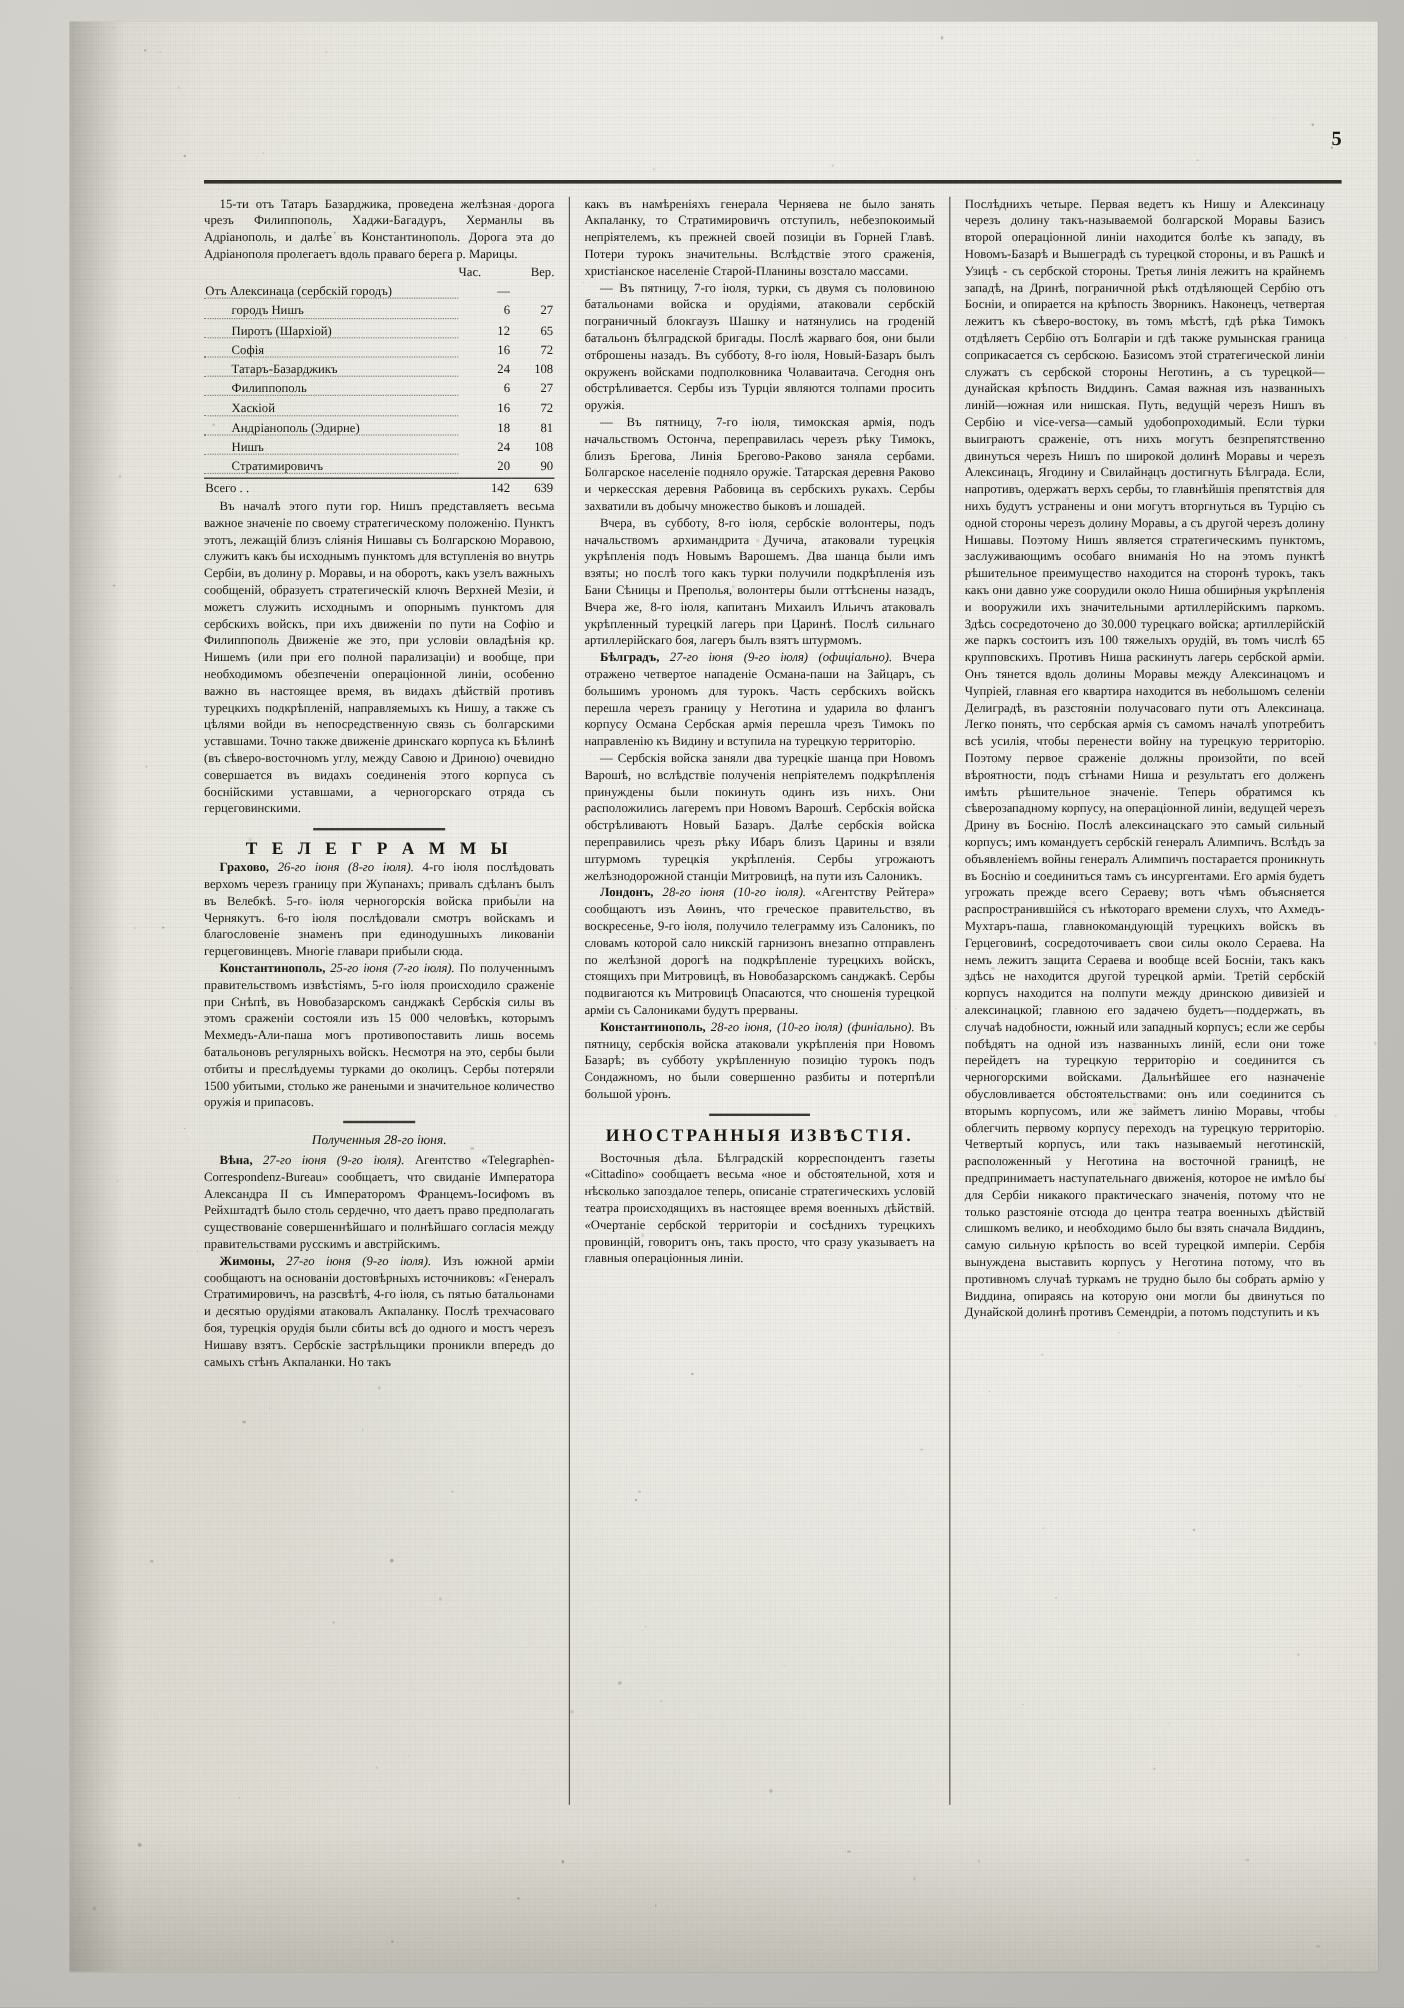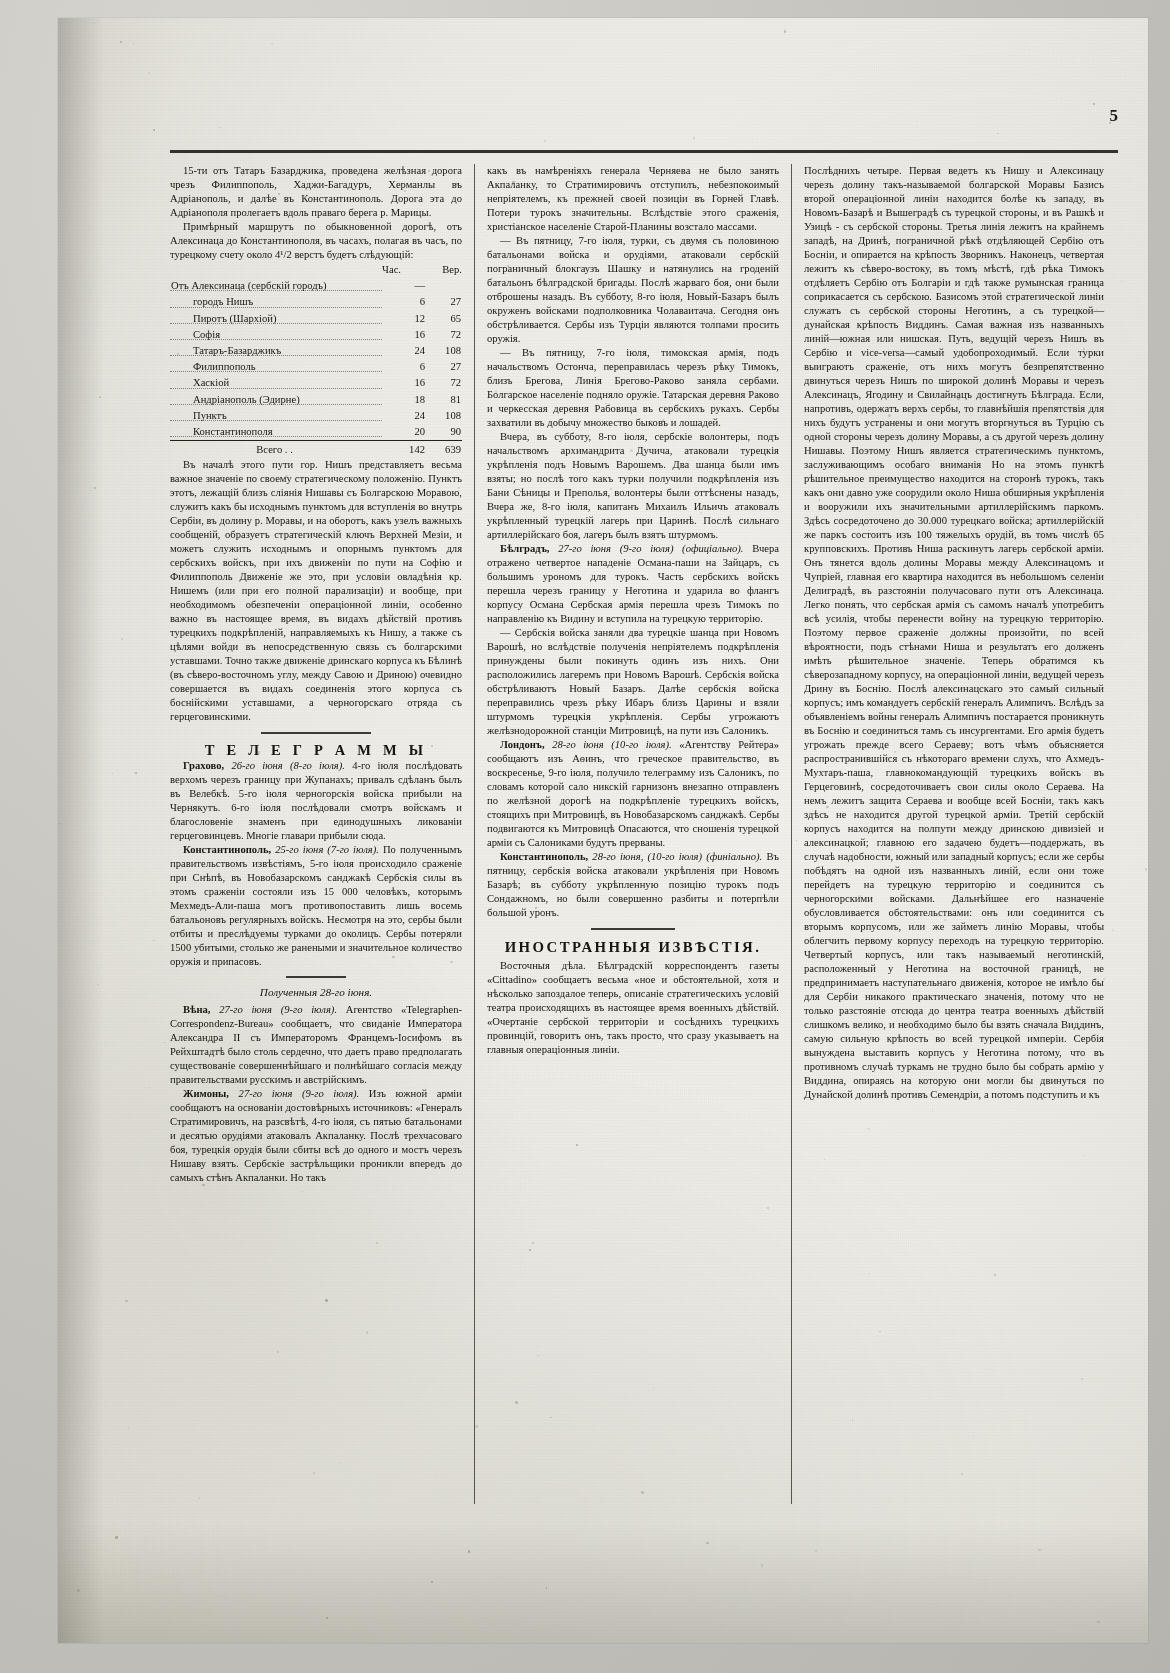--- a/index.html
+++ b/index.html
@@ -166,21 +166,21 @@
   }
   table.route td.place.ind span.nm{padding-left:22px;}
   table.route td.n{
     text-align:right;width:30px;white-space:nowrap;
     font-variant-numeric:lining-nums;
   }
   table.route td.n2{
     text-align:right;width:34px;white-space:nowrap;
   }
   tr.total td{padding-top:2px;}
-  tr.total td.tl{text-align:center;padding-right:4px;}
+  tr.total td.tl{text-align:left;padding-right:4px;}
   .totrule{
     border-top:1px solid #232016;
   }
   .speck{position:absolute;background:#5d5a4e;opacity:.32;border-radius:50%;}
 </style>
 </head>
 <body>
 
 <div id="page">
   <div id="board"></div>
@@ -193,21 +193,20 @@
     <div id="print">
 
       <div id="folio">5</div>
       <div id="rule-top"></div>
 
       <div id="cols">
 
         <div class="col left">
 
           <p>15-ти отъ Татаръ Базарджика, проведена желѣзная дорога чрезъ Филиппополь, Хаджи-Багадуръ, Херманлы въ Адріанополь, и далѣе въ Константинополь. Дорога эта до Адріанополя пролегаетъ вдоль праваго берега р. Марицы.</p>
-          <p>Примѣрный маршрутъ по обыкновенной дорогѣ, отъ Алексинаца до Константинополя, въ часахъ, полагая въ часъ, по турецкому счету около 4¹/2 верстъ будетъ слѣдующій:</p>
 
           <table class="route">
             <thead>
               <tr>
                 <th></th>
                 <th class="hrs">Час.</th>
                 <th>Вер.</th>
               </tr>
             </thead>
             <tbody id="route-body">
@@ -245,26 +244,26 @@
                   <td class="place ind"><span class="lead"></span><span class="nm">Хаскіой</span></td>
                   <td class="n">16</td>
                   <td class="n2">72</td>
                 </tr>
                 <tr>
                   <td class="place ind"><span class="lead"></span><span class="nm">Андріанополь (Эдирне)</span></td>
                   <td class="n">18</td>
                   <td class="n2">81</td>
                 </tr>
                 <tr>
-                  <td class="place ind"><span class="lead"></span><span class="nm">Пунктъ</span></td>
+                  <td class="place ind"><span class="lead"></span><span class="nm">Нишъ</span></td>
                   <td class="n">24</td>
                   <td class="n2">108</td>
                 </tr>
                 <tr>
-                  <td class="place ind"><span class="lead"></span><span class="nm">Константинополя</span></td>
+                  <td class="place ind"><span class="lead"></span><span class="nm">Стратимировичъ</span></td>
                   <td class="n">20</td>
                   <td class="n2">90</td>
                 </tr>
                 <tr class="total">
                   <td class="tl totrule">Всего  .  .</td>
                   <td class="n totrule">142</td>
                   <td class="n2 totrule">639</td>
                 </tr>
               </tbody>
           </table>

